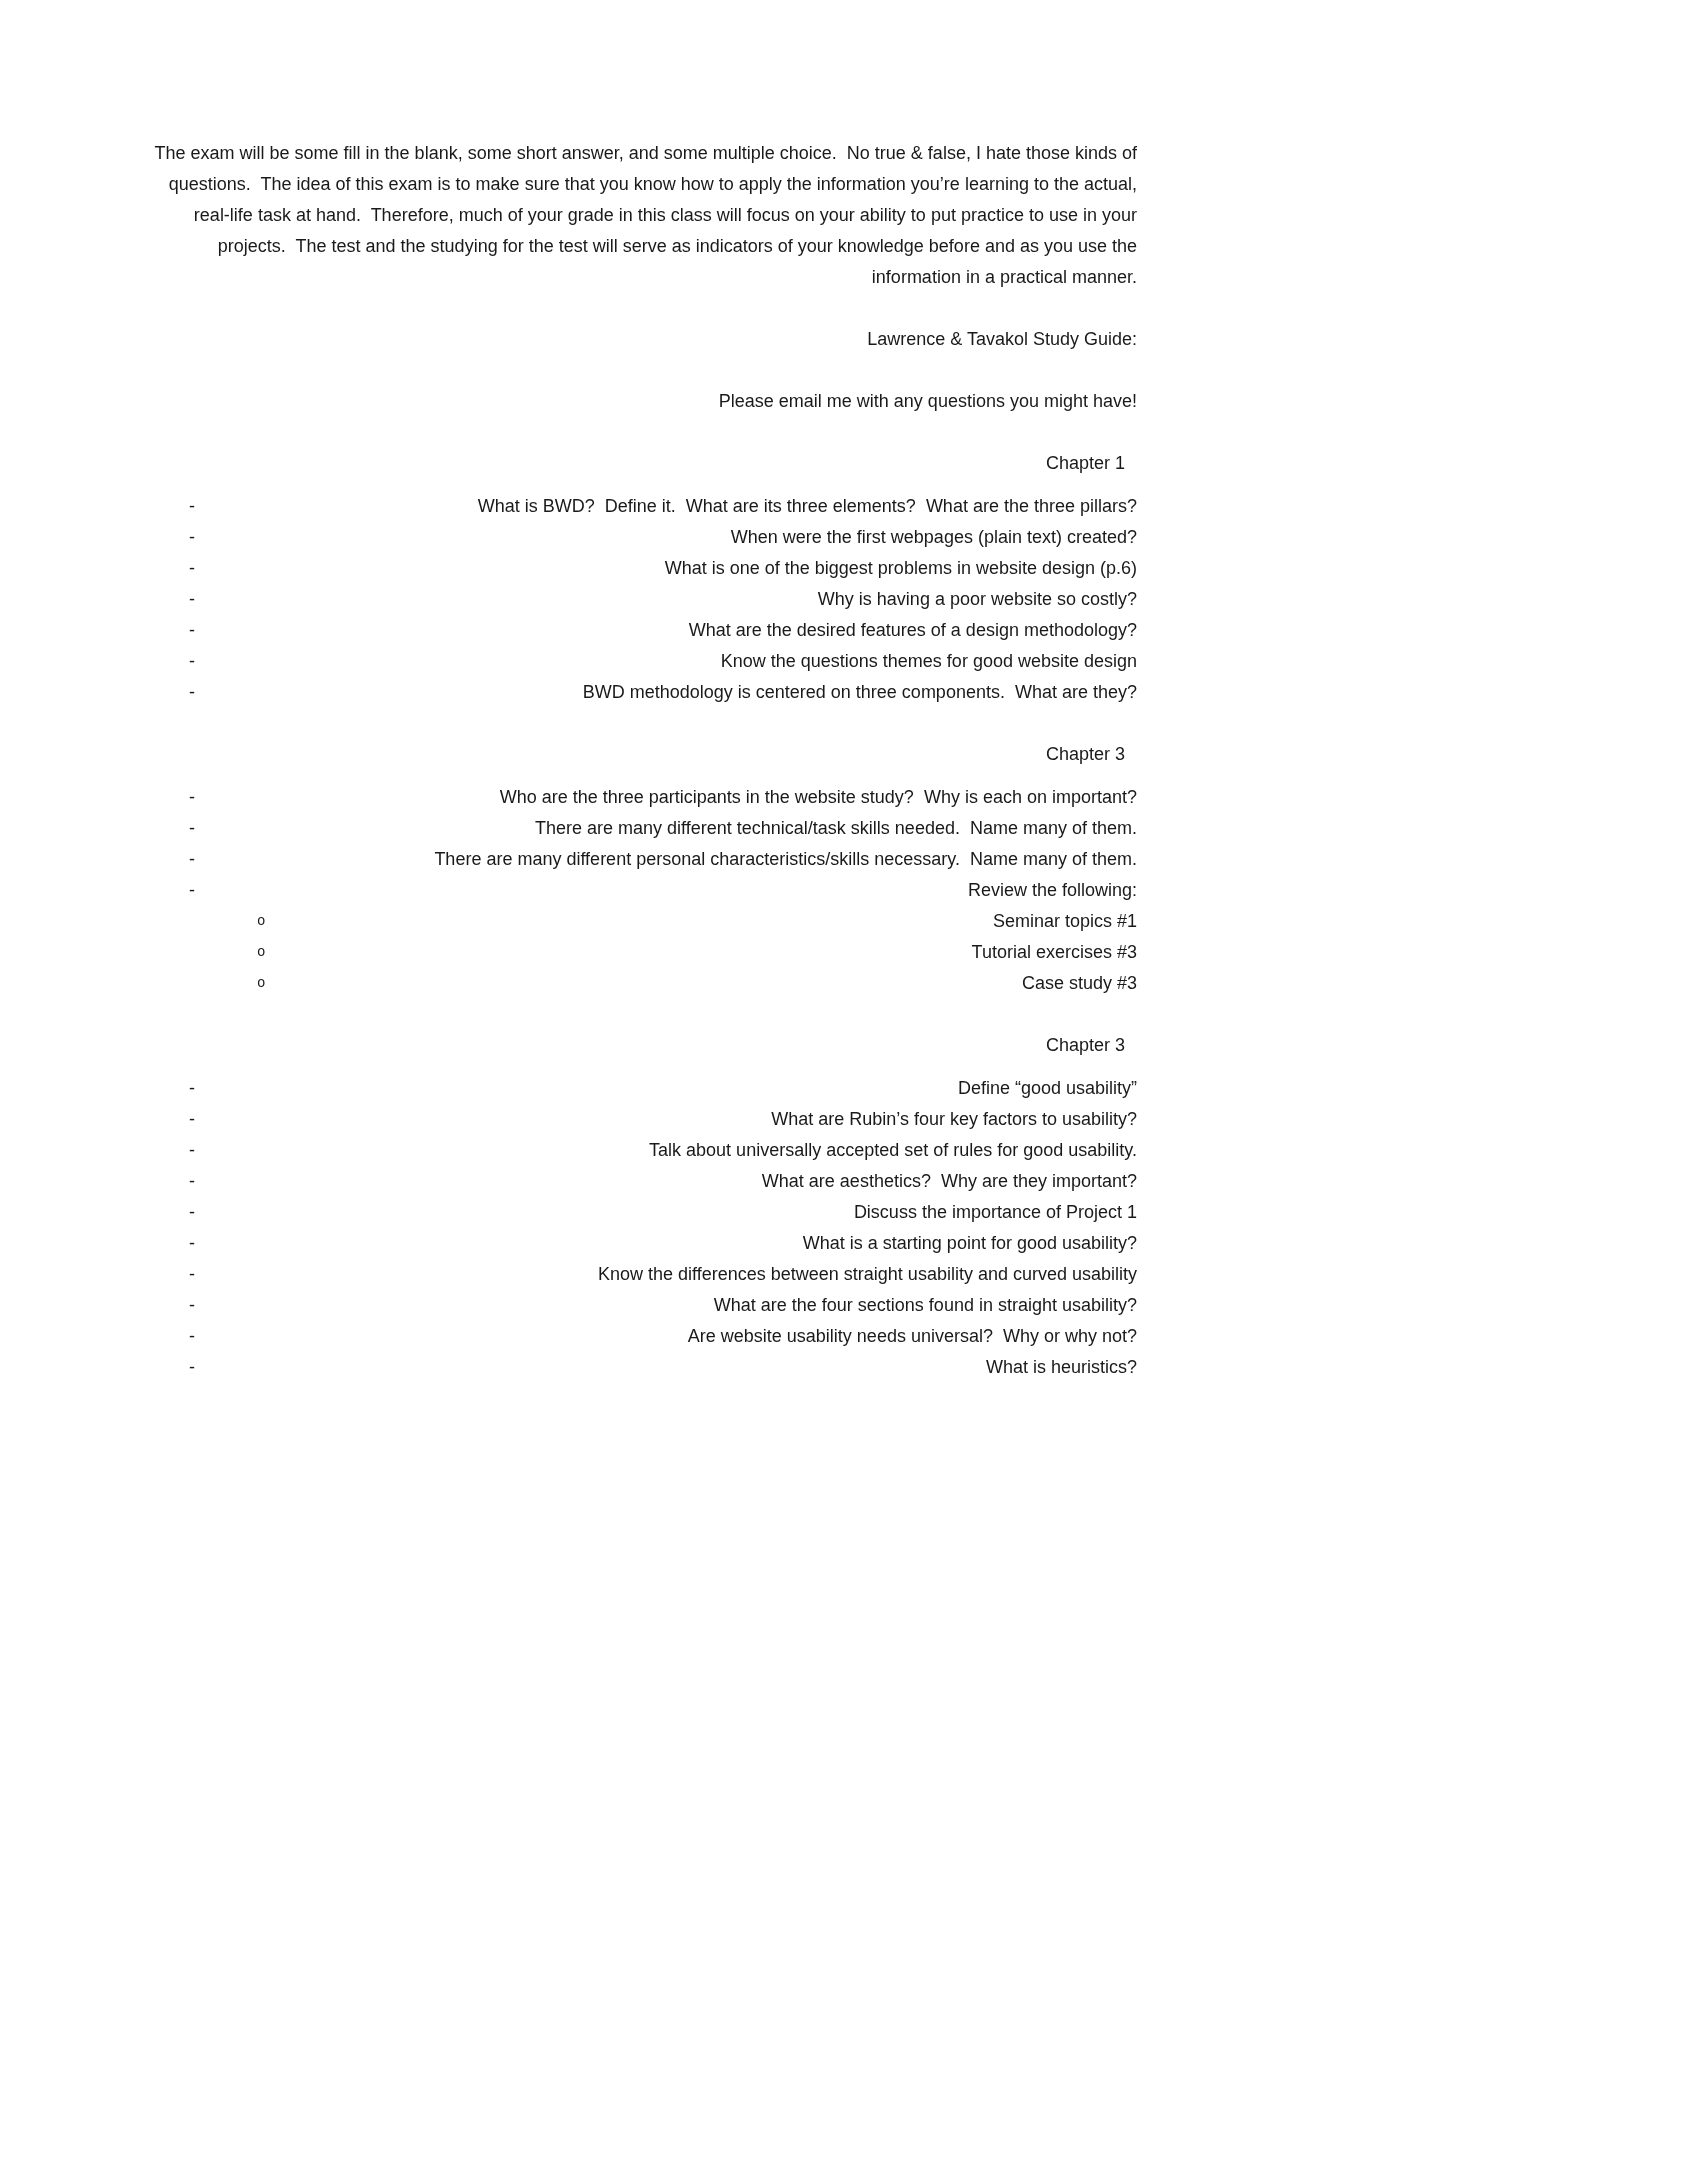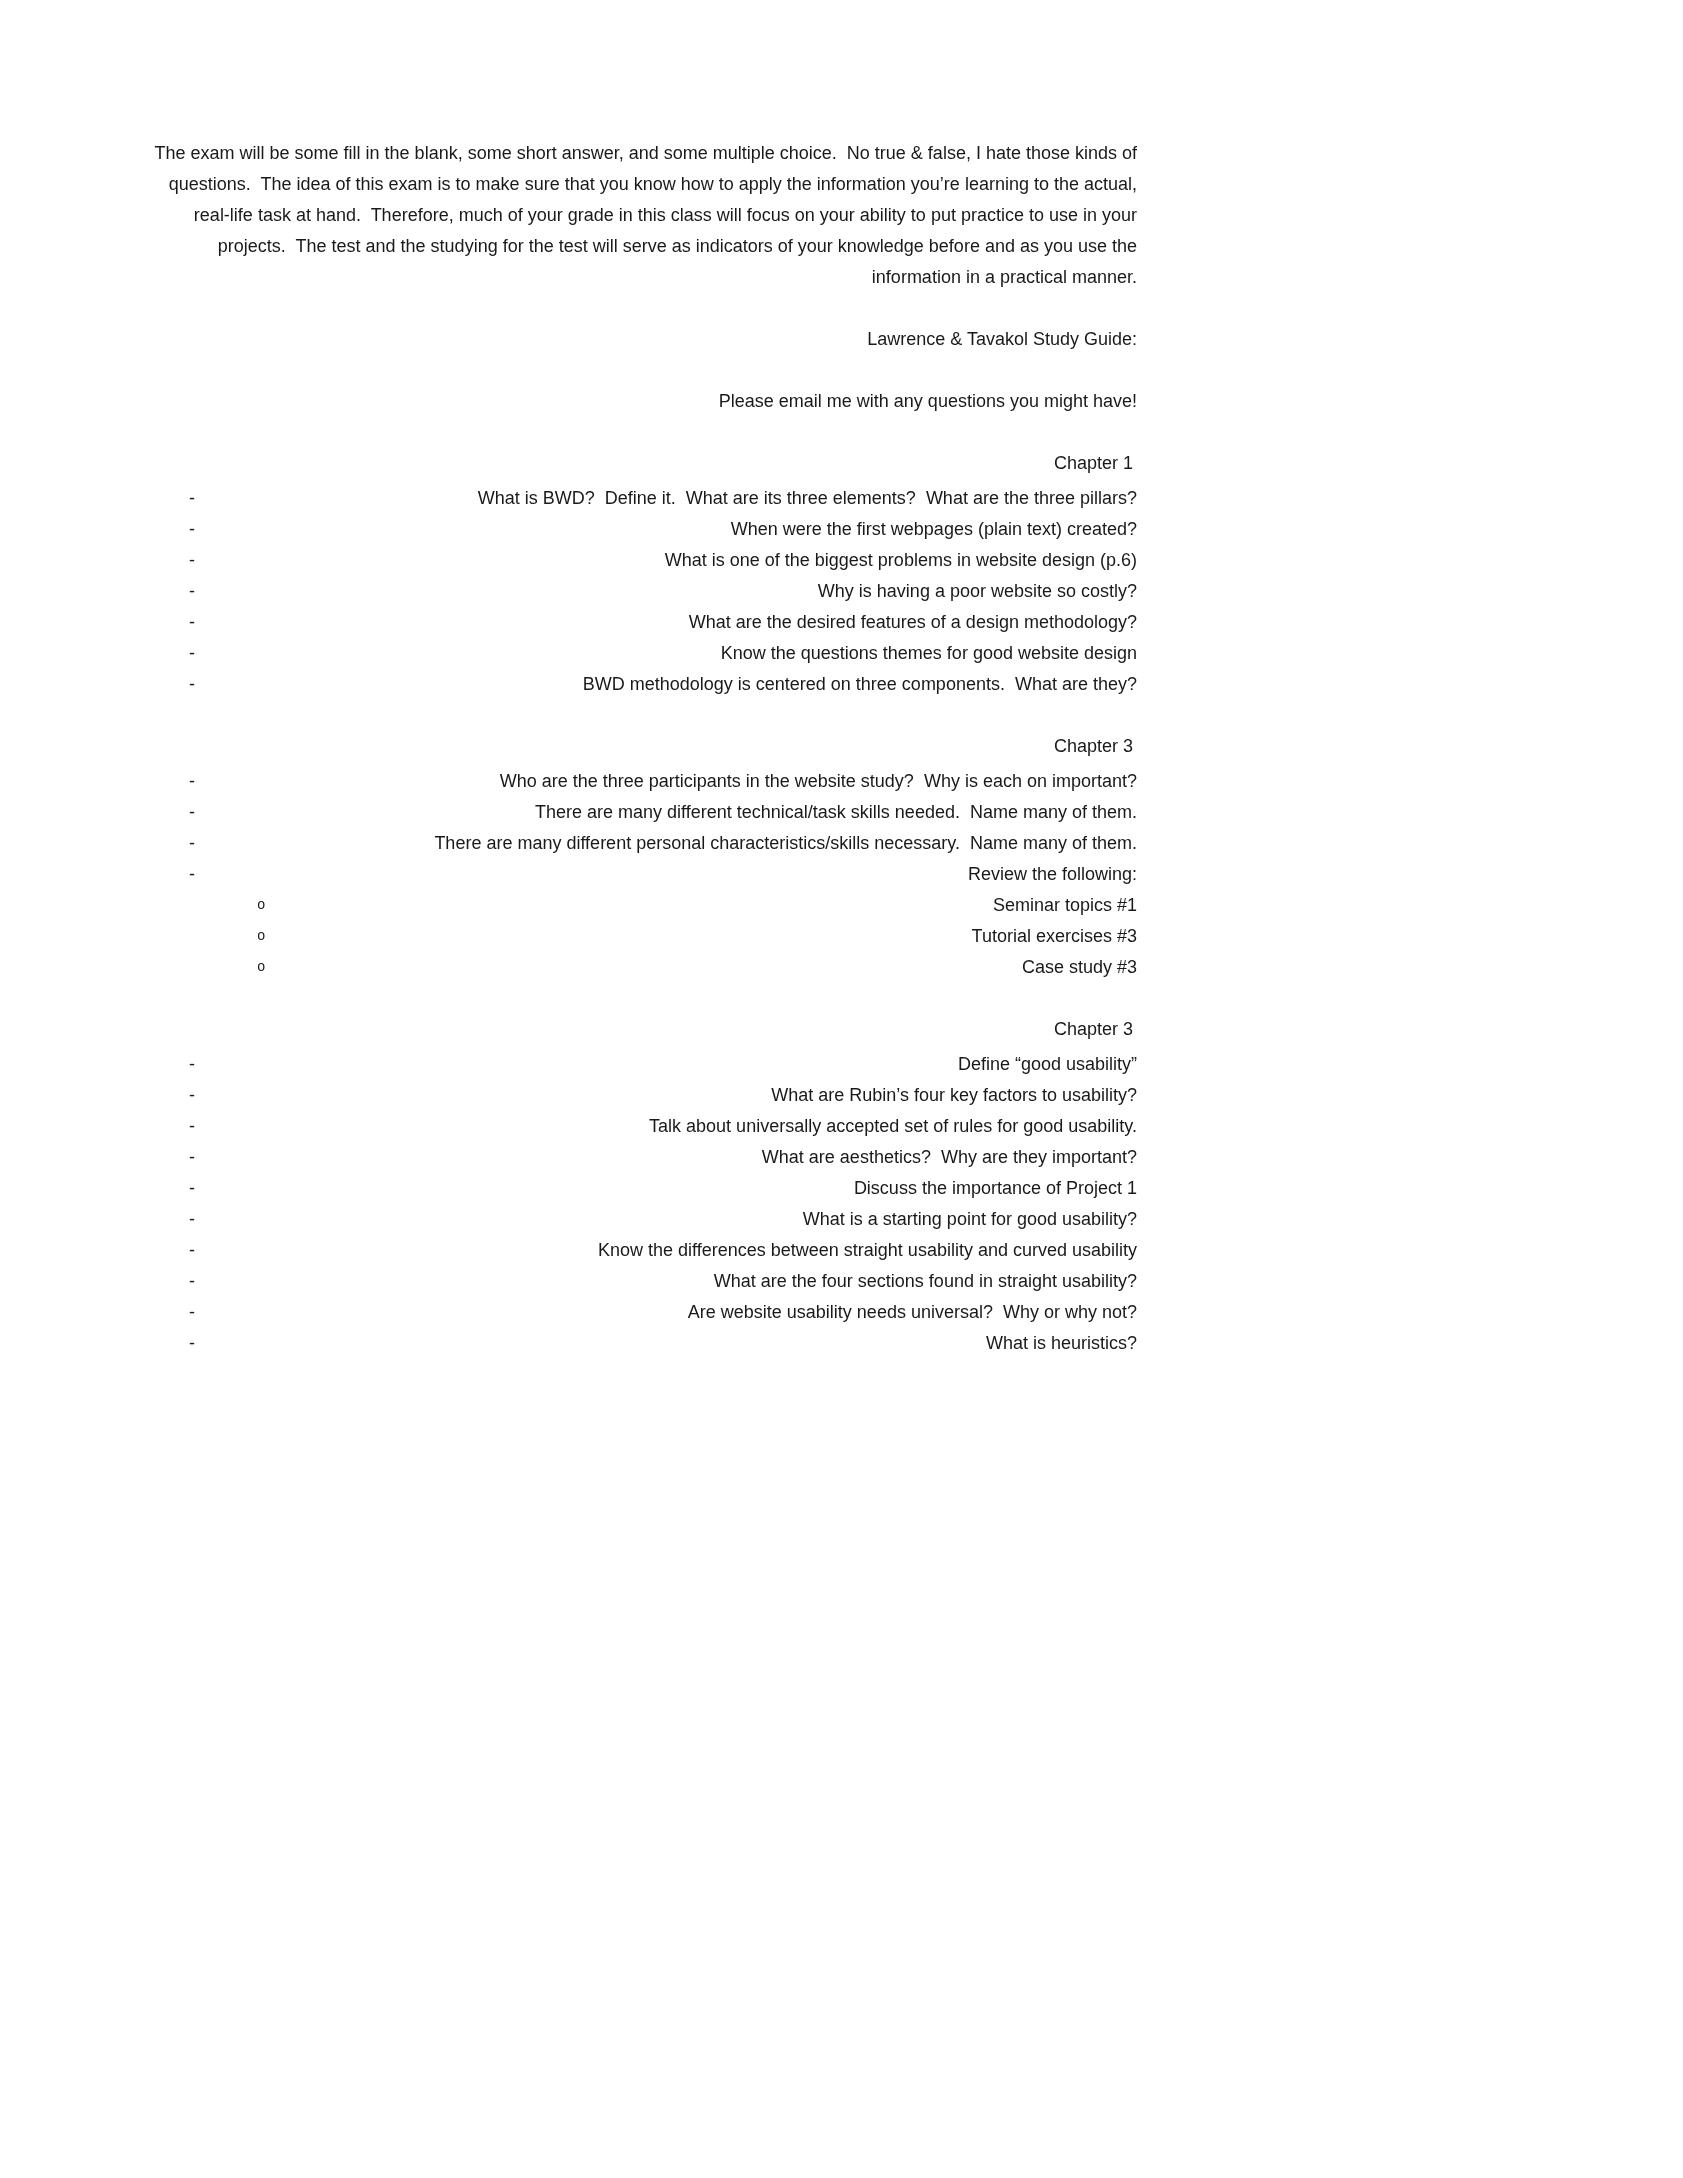--- a/index.html
+++ b/index.html
@@ -15,21 +15,21 @@
   }
   #doc {
     position: absolute;
     left: 152px;
     top: 138px;
     width: 985px;
     line-height: 31px;
     text-align: right;
   }
   .para { margin: 0 0 31px 0; white-space: pre-wrap; }
-  .heading { margin: 4px; }
+  .heading { margin: 12px; }
   .bullet-list { margin: 0 0 31px 0; }
   .row { position: relative; }
   .row.l1 { padding-left: 71px; }
   .row.l2 { padding-left: 141px; }
   .marker { position: absolute; top: 0; }
   .l1 > .marker { left: 37px; }
   .l2 > .marker { left: 105px; }
   .m2 { font-family: "Liberation Mono", monospace; font-size: 14px; }
   .row-text { white-space: pre-wrap; margin-top: 20px; }
 </style>

